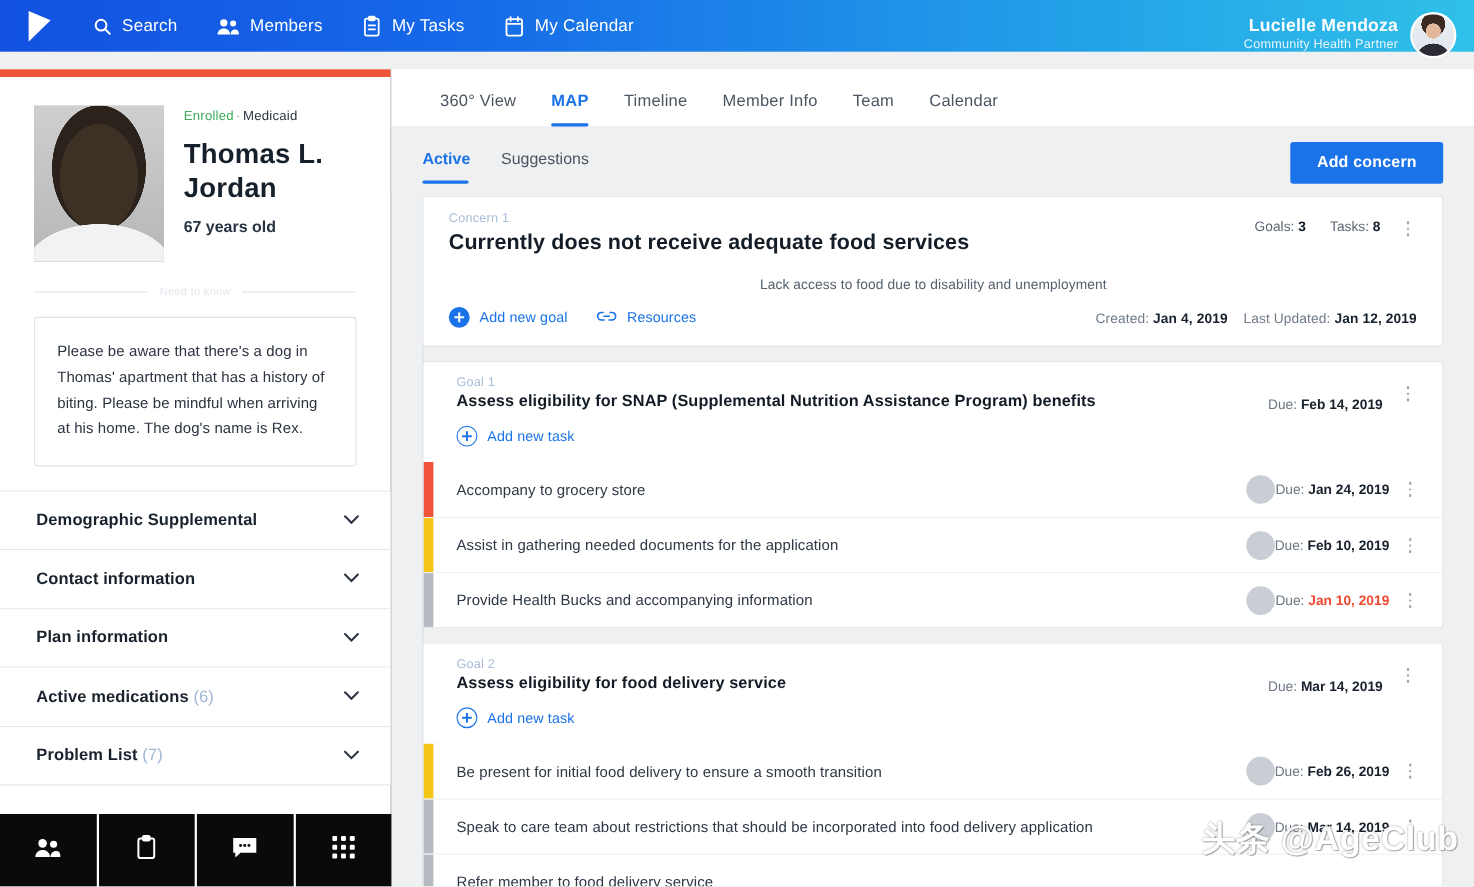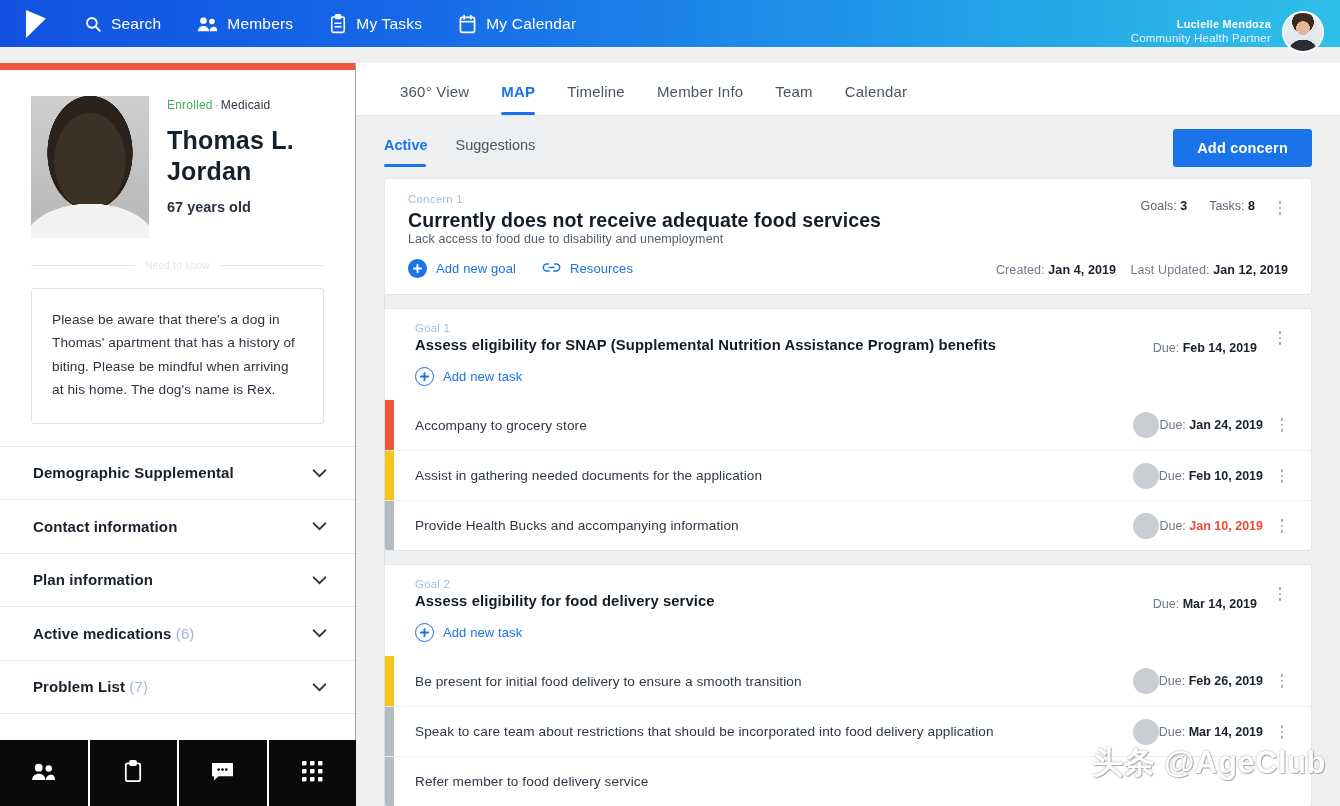--- a/index.html
+++ b/index.html
@@ -27,21 +27,21 @@
     display: flex; align-items: center; gap: 9px;
     color: #ffffff; font-size: 15.5px; letter-spacing: .2px;
     margin-right: 36px; cursor: pointer; white-space: nowrap;
   }
   .nav-item .ico { display: flex; align-items: center; }
   .user-block {
     position: absolute; right: 16px; top: 0; height: 63px;
     display: flex; align-items: center; gap: 11px;
   }
   .user-text { text-align: right; line-height: 1.28; }
-  .user-name { color: #fff; font-size: 11px; font-weight: bold; letter-spacing: .2px; }
+  .user-name { color: #fff; font-size: 16px; font-weight: bold; letter-spacing: .2px; }
   .user-role { color: #e7f6ff; font-size: 11.5px; letter-spacing: .2px; }
   .user-avatar {
     width: 42px; height: 42px; border-radius: 50%;
     border: 2px solid #ffffff; overflow: hidden; background: #d9dde2;
     position: relative;
   }
   .ua-face {
     position: absolute; left: 0; top: 0; width: 100%; height: 100%;
     background:
       radial-gradient(circle at 50% 112%, #2b2b33 0 34%, transparent 34.5%),
@@ -155,21 +155,21 @@
 
   
   .card {
     background: #fff; border: 1px solid #e3e6ea; border-radius: 3px;
   }
   .concern-card { padding: 14px 22px 16px 23px; position: relative; }
   .concern-kicker { font-size: 11.5px; color: #a7bcd8; letter-spacing: .2px; margin-bottom: 4px; }
   .concern-title {
     font-size: 19.5px; font-weight: bold; color: #141d27; letter-spacing: .1px;
   }
-  .concern-sub { font-size: 12.5px; color: #55606d; margin-top: 0; letter-spacing: .1px; }
+  .concern-sub { font-size: 12.5px; color: #55606d; margin-top: 20px; letter-spacing: .1px; text-align: center; }
   .concern-actions { display: flex; align-items: center; gap: 26px; margin-top: 13px; }
   .action-link {
     display: flex; align-items: center; gap: 9px; cursor: pointer;
     font-size: 13px; color: #1a73e8; letter-spacing: .1px;
   }
   .concern-rightmeta {
     position: absolute; right: 56px; top: 20px;
     display: flex; gap: 22px; font-size: 12.5px; color: #5d6875;
   }
   .concern-rightmeta b { color: #141d27; }

